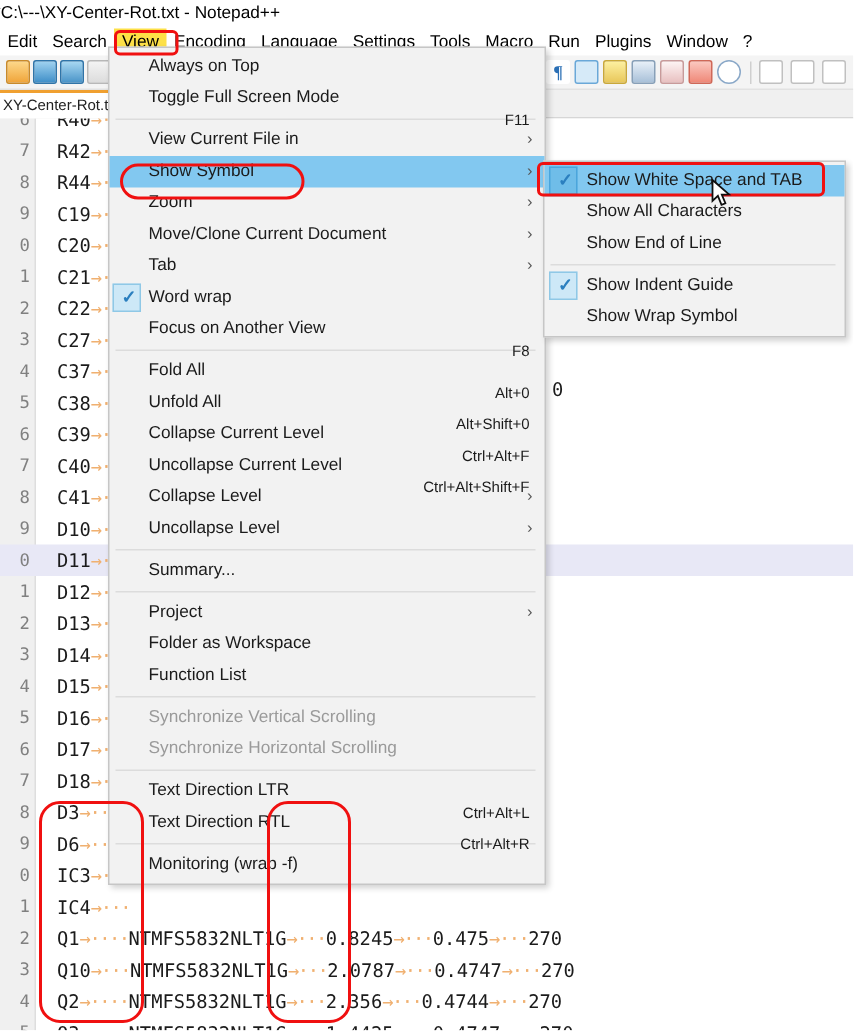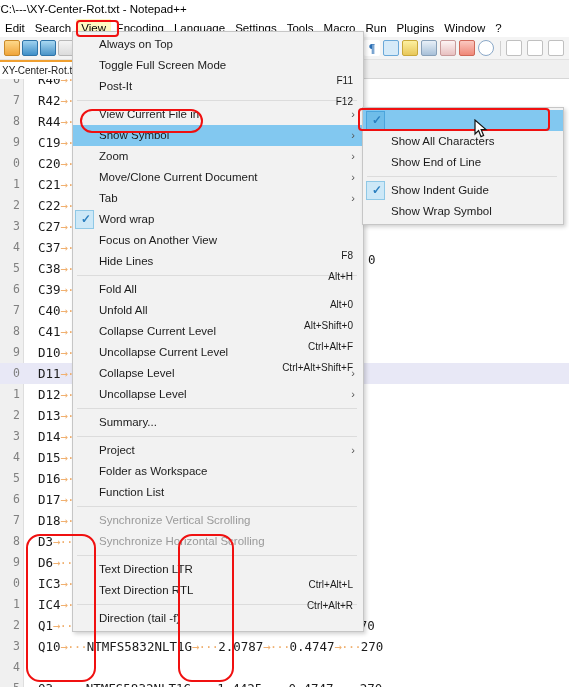--- a/index.html
+++ b/index.html
@@ -37,21 +37,21 @@
     font-size: 11.5px;
   }
   .menubar .mi {
     display: inline-block;
     padding: 1px 5px 1px 5px;
     color: #000;
     line-height: 16px;
     vertical-align: top;
   }
   .menubar .mi.active {
-    background: #fef9c3;
+    background: #fde047;
   }
 
   
   .toolbar {
     position: absolute; left: 0; top: 37px; width: 569px; height: 23px;
     background: #f4f4f4;
     border-bottom: 1px solid #e2e2e2;
   }
   .tb-ico {
     position: absolute; top: 3px; width: 16px; height: 16px;
@@ -348,67 +348,66 @@
         <div class="row" style="top: 536px;">
           <div class="lnum">2</div>
           <div class="ltext"><span>Q1</span><span class="arrow">→····</span><span>NTMFS5832NLT1G</span><span class="arrow">→···</span><span>0.8245</span><span class="arrow">→···</span><span>0.475</span><span class="arrow">→···</span><span>270</span></div>
         </div>
         <div class="row" style="top: 557px;">
           <div class="lnum">3</div>
           <div class="ltext"><span>Q10</span><span class="arrow">→···</span><span>NTMFS5832NLT1G</span><span class="arrow">→···</span><span>2.0787</span><span class="arrow">→···</span><span>0.4747</span><span class="arrow">→···</span><span>270</span></div>
         </div>
         <div class="row" style="top: 578px;">
           <div class="lnum">4</div>
+          <div class="ltext"><span>Q2</span><span class="arrow">→····</span><span>NTMFS5832NLT1G</span><span class="arrow">→···</span><span>2.356</span><span class="arrow">→···</span><span>0.4744</span><span class="arrow">→···</span><span>270</span></div>
         </div>
         <div class="row" style="top: 599px;">
           <div class="lnum">5</div>
           <div class="ltext"><span>Q3</span><span class="arrow">→····</span><span>NTMFS5832NLT1G</span><span class="arrow">→···</span><span>1.4425</span><span class="arrow">→···</span><span>0.4747</span><span class="arrow">→···</span><span>270</span></div>
         </div>
       </div>
     <div style="position:absolute;left:368px;top:173px;font-size:12.5px;color:#1b1b1b;">0</div>
   </div>
 
   <div class="dropdown" id="viewmenu">
       <div class="dd-item"><span>Always on Top</span></div>
       <div class="dd-item"><span>Toggle Full Screen Mode</span><span class="acc">F11</span></div>
-      <div class="dd-item"><span>Post-It</span><span class="acc">F12</span></div>
       <div class="dd-sep"></div>
       <div class="dd-item"><span>View Current File in</span><span class="sub">›</span></div>
       <div class="dd-item hi"><span>Show Symbol</span><span class="sub">›</span></div>
       <div class="dd-item"><span>Zoom</span><span class="sub">›</span></div>
       <div class="dd-item"><span>Move/Clone Current Document</span><span class="sub">›</span></div>
       <div class="dd-item"><span>Tab</span><span class="sub">›</span></div>
       <div class="dd-item"><span class="chkbg"></span><span class="chk">✓</span><span>Word wrap</span></div>
       <div class="dd-item"><span>Focus on Another View</span><span class="acc">F8</span></div>
-      <div class="dd-item"><span>Hide Lines</span><span class="acc">Alt+H</span></div>
       <div class="dd-sep"></div>
       <div class="dd-item"><span>Fold All</span><span class="acc">Alt+0</span></div>
       <div class="dd-item"><span>Unfold All</span><span class="acc">Alt+Shift+0</span></div>
       <div class="dd-item"><span>Collapse Current Level</span><span class="acc">Ctrl+Alt+F</span></div>
       <div class="dd-item"><span>Uncollapse Current Level</span><span class="acc">Ctrl+Alt+Shift+F</span></div>
       <div class="dd-item"><span>Collapse Level</span><span class="sub">›</span></div>
       <div class="dd-item"><span>Uncollapse Level</span><span class="sub">›</span></div>
       <div class="dd-sep"></div>
       <div class="dd-item"><span>Summary...</span></div>
       <div class="dd-sep"></div>
       <div class="dd-item"><span>Project</span><span class="sub">›</span></div>
       <div class="dd-item"><span>Folder as Workspace</span></div>
       <div class="dd-item"><span>Function List</span></div>
       <div class="dd-sep"></div>
       <div class="dd-item dis"><span>Synchronize Vertical Scrolling</span></div>
       <div class="dd-item dis"><span>Synchronize Horizontal Scrolling</span></div>
       <div class="dd-sep"></div>
       <div class="dd-item"><span>Text Direction LTR</span><span class="acc">Ctrl+Alt+L</span></div>
       <div class="dd-item"><span>Text Direction RTL</span><span class="acc">Ctrl+Alt+R</span></div>
       <div class="dd-sep"></div>
-      <div class="dd-item"><span>Direction (tail -f)</span></div>
+      <div class="dd-item"><span>Monitoring (wrap -f)</span></div>
     </div>
 
   <div class="submenu" id="showsymbol">
-      <div class="sm-item hi"><span class="chkbg"></span><span class="chk">✓</span></div>
+      <div class="sm-item hi"><span class="chkbg"></span><span class="chk">✓</span><span>Show White Space and TAB</span></div>
       <div class="sm-item"><span>Show All Characters</span></div>
       <div class="sm-item"><span>Show End of Line</span></div>
       <div class="dd-sep"></div>
       <div class="sm-item"><span class="chkbg"></span><span class="chk">✓</span><span>Show Indent Guide</span></div>
       <div class="sm-item"><span>Show Wrap Symbol</span></div>
     </div>
 
   <svg class="cursor" width="14" height="20" viewBox="0 0 14 20" style="left:474px;top:119px;">
     <path d="M1 1 L1 15 L4.6 11.6 L7 17.6 L9.6 16.5 L7.2 10.7 L12 10.6 Z" fill="#ffffff" stroke="#111111" stroke-width="1.2"></path>
   </svg>

